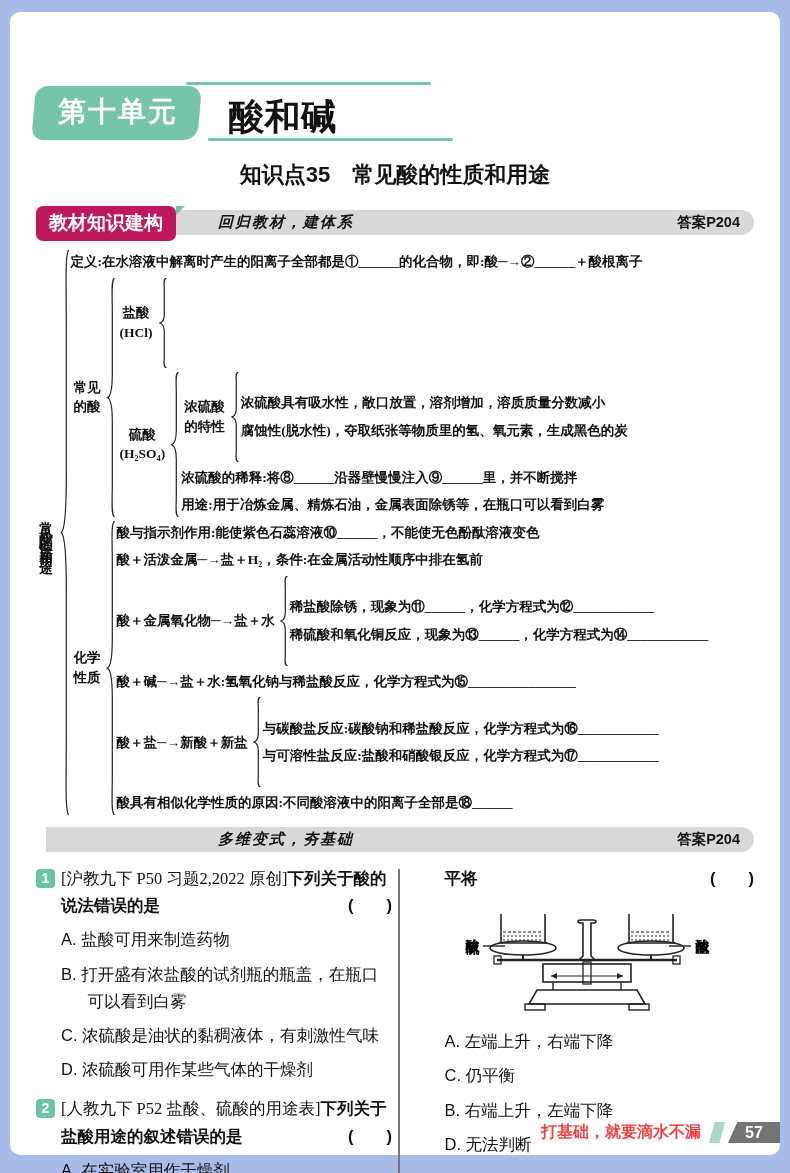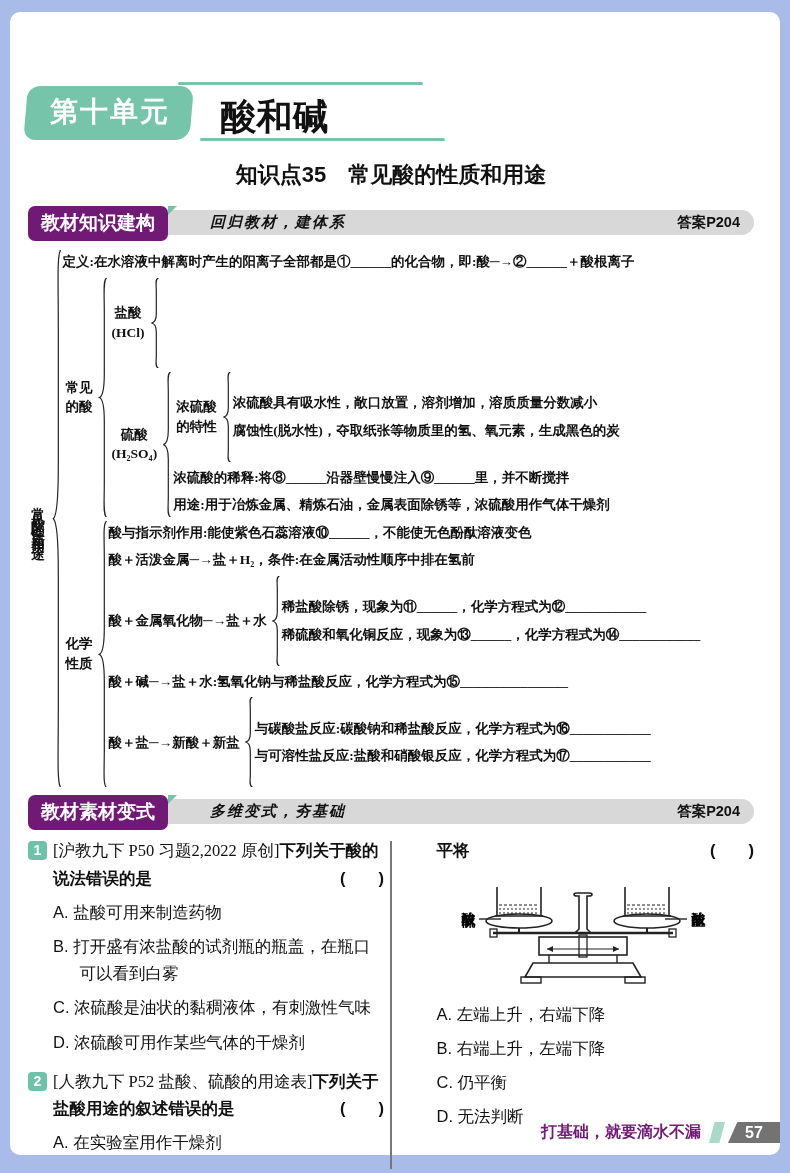--- a/index.html
+++ b/index.html
@@ -5,21 +5,21 @@
   html,body{margin:0;padding:0;}
   body{
     width:790px;height:1173px;
     background:#a9bbe8;
     font-family:"Liberation Sans",sans-serif;
     color:#111;position:relative;overflow:hidden;
   }
   .page{
     position:absolute;left:10px;top:12px;right:10px;bottom:18px;
     background:#ffffff;border-radius:10px;
-    padding:74px 26px 0 18px;box-sizing:border-box;
+    padding:74px 26px 0 26px;box-sizing:border-box;
   }
   
   .hdr{position:relative;height:58px;margin-bottom:16px;}
   .unit-box{
     position:relative;display:inline-block;
     padding:7px 24px 9px 22px;color:#fff;font-weight:bold;font-size:28px;
     letter-spacing:2px;z-index:1;
   }
   .unit-box::before{
     content:"";position:absolute;inset:0;background:#76c5ab;
@@ -34,21 +34,21 @@
   .hline.top{left:150px;top:-4px;width:245px;}
   .hline.bot{left:172px;top:52px;width:245px;}
   .lesson-title{text-align:center;font-size:22px;font-weight:bold;margin:4px 0 16px 0;}
   
   .secbar{position:relative;height:32px;margin-bottom:10px;}
   .secbar .bg{
     position:absolute;left:10px;right:0;top:4px;height:25px;
     background:#d8d8d8;border-radius:0 13px 13px 0;
   }
   .secbar .tbox{
-    position:absolute;left:0;top:0;background:#701a75;color:#fff;
+    position:absolute;left:0;top:0;background:#be185d;color:#fff;
     font-weight:bold;font-size:19px;padding:4px 13px 5px 13px;border-radius:7px;
   }
   .secbar .tbox::after{
     content:"";position:absolute;right:-9px;top:0;
     border-left:9px solid #74c4aa;border-bottom:9px solid transparent;
   }
   .secbar .sub{
     position:absolute;left:182px;top:7px;font-size:15px;font-weight:bold;
     font-family:"Liberation Serif",serif;font-style:italic;letter-spacing:2px;
   }
@@ -82,21 +82,21 @@
   }
   .q-stem{margin:0;}
   .src{font-family:"Liberation Serif",serif;font-weight:normal;}
   .stem-text{font-weight:bold;}
   .bracket{float:right;font-weight:bold;}
   .opt{padding-left:1.6em;text-indent:-1.6em;margin:7px 0;}
   .cont{padding-left:25px;font-size:16.5px;line-height:1.65;}
   .figure{margin:6px 0 8px 0;text-align:center;}
   
   .footer{position:absolute;right:0;bottom:12px;display:flex;align-items:center;}
-  .slogan{color:#701a75;font-weight:bold;font-size:16px;margin-right:8px;}
+  .slogan{color:#ef4444;font-weight:bold;font-size:16px;margin-right:8px;}
   .pn-wedge{
     width:16px;height:21px;background:#aad9c8;margin-right:3px;
     clip-path:polygon(35% 0,100% 0,65% 100%,0 100%);
   }
   .pn-box{
     width:52px;height:21px;background:#737373;color:#fff;font-weight:bold;
     font-size:16px;text-align:center;line-height:21px;
     clip-path:polygon(18% 0,100% 0,100% 100%,0 100%);
   }
 </style>
@@ -159,21 +159,21 @@
 的特性</div>
                   <svg class="brace" viewBox="0 0 10 100" preserveAspectRatio="none">
                       <path d="M9.5 0 C5.5 1 7 6 7 14 L7 40 C7 46 5 49.5 1.5 50 C5 50.5 7 54 7 60 L7 86 C7 94 5.5 99 9.5 100" fill="none" stroke="#222" stroke-width="1.2" vector-effect="non-scaling-stroke"></path>
                     </svg>
                   <div class="ccol">
                     <div class="leaf">浓硫酸具有吸水性，敞口放置，溶剂增加，溶质质量分数减小</div>
                     <div class="leaf">腐蚀性(脱水性)，夺取纸张等物质里的氢、氧元素，生成黑色的炭</div>
                   </div>
                 </div>
                 <div class="leaf">浓硫酸的稀释:将⑧______沿器壁慢慢注入⑨______里，并不断搅拌</div>
-                <div class="leaf">用途:用于冶炼金属、精炼石油，金属表面除锈等，浓硫酸用作气体干燥剂</div>
+                <div class="leaf">用途:用于冶炼金属、精炼石油，金属表面除锈等，在瓶口可以看到白雾</div>
               </div>
             </div>
 
           </div>
         </div>
 
         <div class="crow">
           <div class="clabel">化学
 性质</div>
           <svg class="brace" viewBox="0 0 10 100" preserveAspectRatio="none">
@@ -200,30 +200,30 @@
               <div class="inline-label">酸＋盐─→新酸＋新盐</div>
               <svg class="brace" viewBox="0 0 10 100" preserveAspectRatio="none">
                   <path d="M9.5 0 C5.5 1 7 6 7 14 L7 40 C7 46 5 49.5 1.5 50 C5 50.5 7 54 7 60 L7 86 C7 94 5.5 99 9.5 100" fill="none" stroke="#222" stroke-width="1.2" vector-effect="non-scaling-stroke"></path>
                 </svg>
               <div class="ccol">
                 <div class="leaf">与碳酸盐反应:碳酸钠和稀盐酸反应，化学方程式为⑯____________</div>
                 <div class="leaf">与可溶性盐反应:盐酸和硝酸银反应，化学方程式为⑰____________</div>
               </div>
             </div>
 
+            <div class="leaf">酸具有相似化学性质的原因:不同酸溶液中的阳离子全部是⑱______</div>
           </div>
         </div>
 
       </div>
     </div>
   </div>
 
   <div class="secbar">
     <div class="bg"></div>
-    <span class="tbox">教材素材变式</span>
     <span class="sub">多维变式，夯基础</span>
     <span class="ans">答案P204</span>
   </div>
 
   <div class="qwrap">
 
     <div class="qcol left">
 
       <div class="q">
         <div class="q-badge">1</div>
@@ -291,22 +291,22 @@
           <line x1="100" y1="84" x2="100" y2="92" stroke="#222" stroke-width="1.4"></line>
           <line x1="168" y1="84" x2="168" y2="92" stroke="#222" stroke-width="1.4"></line>
 
           <text x="20" y="30" font-size="14" font-weight="bold" writing-mode="tb">浓硫酸</text>
           <text x="250" y="30" font-size="14" font-weight="bold" writing-mode="tb">浓盐酸</text>
         </svg>
       </div>
 
       <div class="q" style="padding-left:25px;">
         <div class="opt">A. 左端上升，右端下降</div>
+        <div class="opt">C. 仍平衡</div>
         <div class="opt">B. 右端上升，左端下降</div>
-        <div class="opt">C. 仍平衡</div>
         <div class="opt">D. 无法判断</div>
       </div>
 
       <div class="q">
 
         <p class="q-stem"></p>
 
       </div>
 
     </div>

